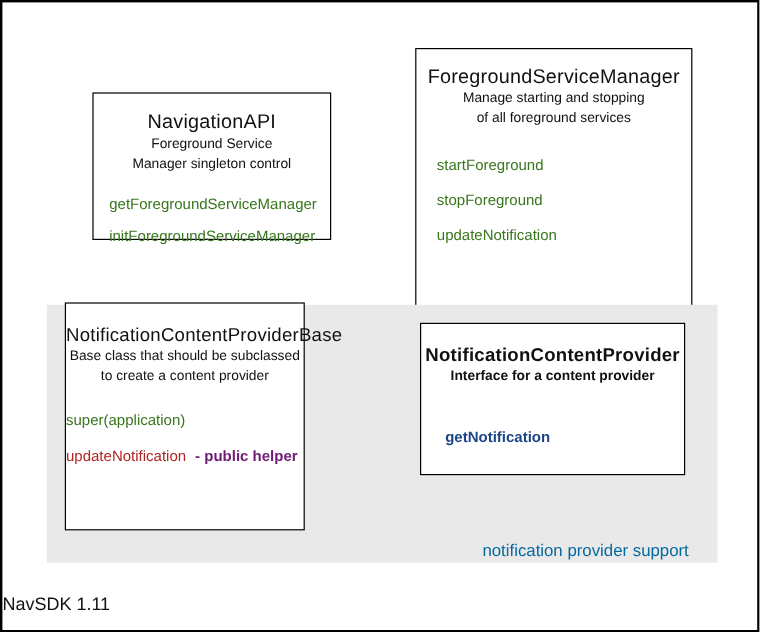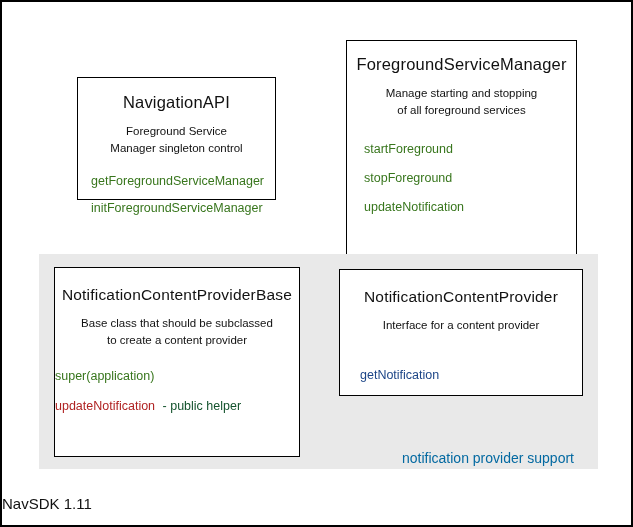--- a/index.html
+++ b/index.html
@@ -27,35 +27,35 @@
   }
   .box-title {
     font-size: 16.5px;
     letter-spacing: 0.2px;
     color: #111111;
   }
   .box-title.small { font-size: 15.5px; }
   .box-desc {
     font-size: 11.5px;
     line-height: 1.45;
-    margin-top: 11px;
+    margin-top: 0;
     color: #111111;
     white-space: pre-line;
   }
   .methods {
     text-align: left;
     display: flex;
     flex-direction: column;
     font-size: 12.5px;
   }
   .method { white-space: nowrap; }
   .m-green { color: #38761d; }
   .m-red   { color: #b02323; }
   .m-blue  { color: #1c4587; }
-  .suffix  { color: #14532d; margin-left: 4px; }
+  .suffix  { color: #701a75; margin-left: 4px; font-weight: bold; }
 
   
   #box-navigation-api { left: 75px; top: 75px; width: 199px; height: 123px; }
   #box-navigation-api .box-title { margin-top: 15px; }
   #box-navigation-api .methods { margin-top: 18px; padding-left: 13px; gap: 13px; }
 
   #box-fsm { left: 344px; top: 38px; width: 231px; height: 220px; }
   #box-fsm .box-title { margin-top: 14px; }
   #box-fsm .methods { margin-top: 24px; padding-left: 17px; gap: 15px; }
 
@@ -64,25 +64,25 @@
     left: 37px; top: 252px; width: 559px; height: 215px;
     background: #e9e9e9;
   }
   .region-label {
     position: absolute;
     right: 24px; bottom: 3px;
     font-size: 14px;
     color: #0369a1;
   }
 
-  #box-ncpb { left: 52px; top: 265px; width: 246px; height: 190px; }
+  #box-ncpb { left: 52px; top: 250px; width: 200px; height: 190px; }
   #box-ncpb .box-title { margin-top: 18px; }
   #box-ncpb .methods { margin-top: 21px; gap: 16px; }
 
-  #box-ncp { left: 337px; top: 267px; width: 244px; height: 127px; }
+  #box-ncp { left: 348px; top: 267px; width: 221px; height: 127px; font-weight: bold; }
   #box-ncp .box-title { margin-top: 18px; }
   #box-ncp .methods { margin-top: 34px; padding-left: 20px; }
 
   .caption {
     position: absolute;
     left: 0; top: 493px; width: 100%;
     font-size: 15px;
     color: #111111;
   }
 </style>

